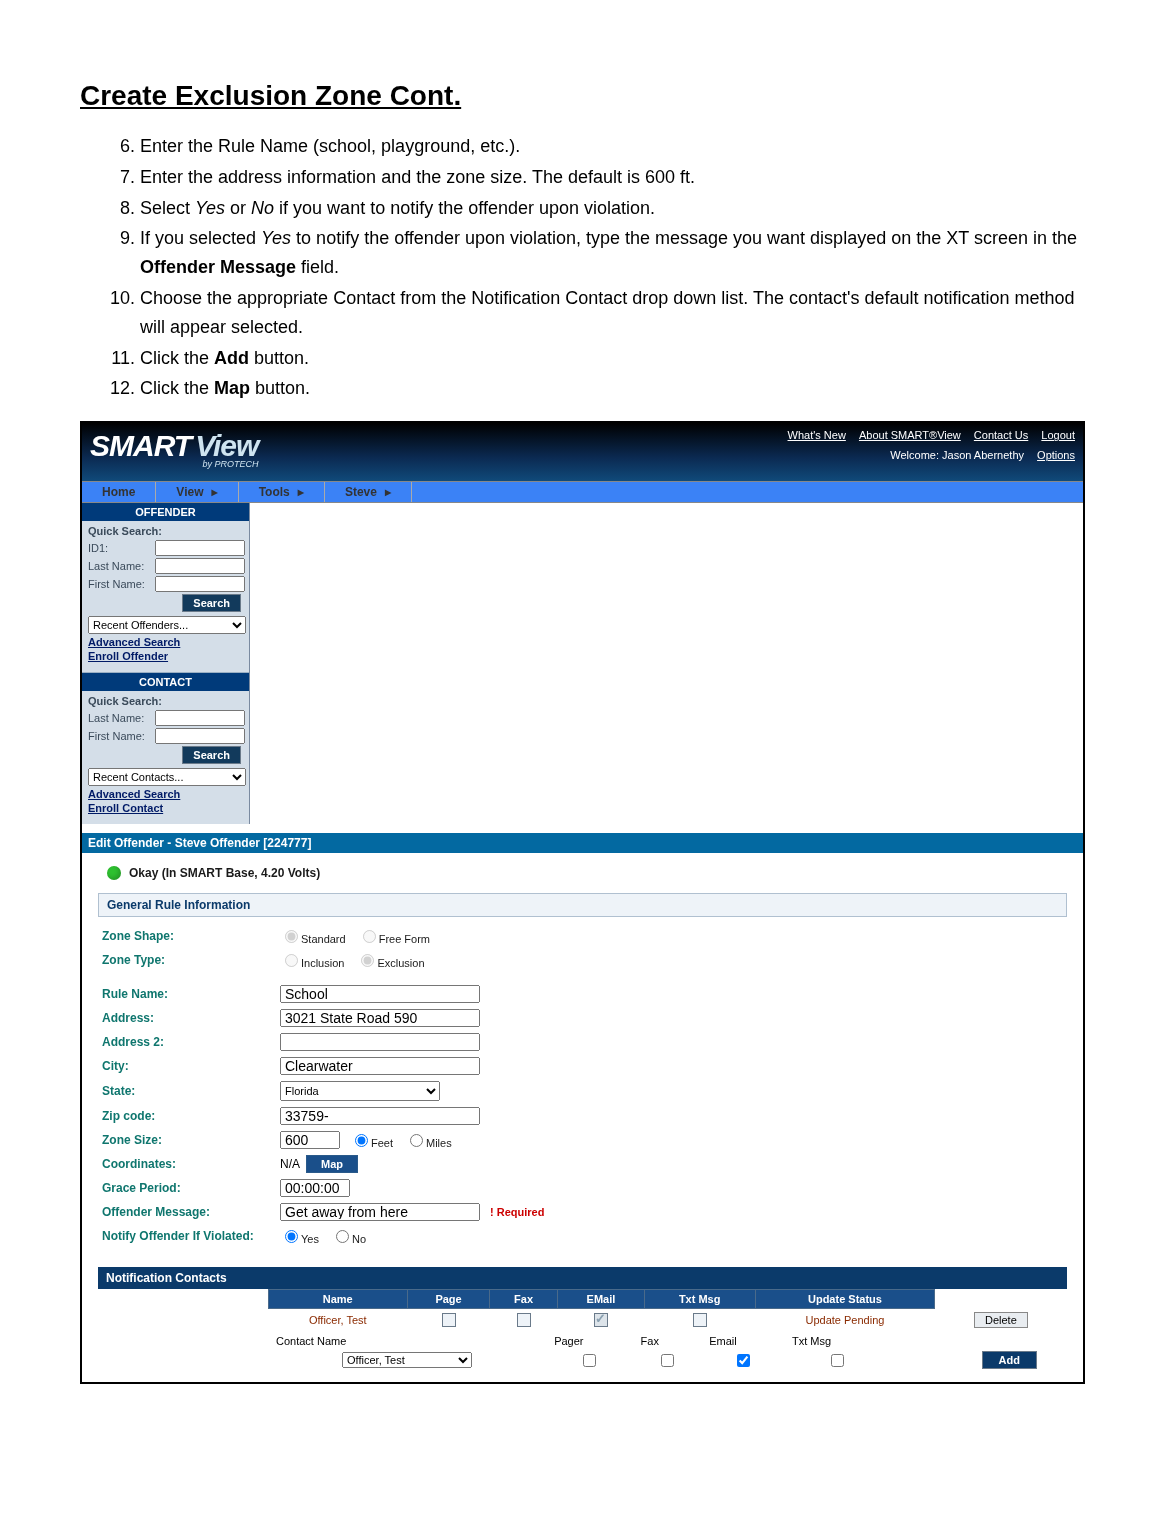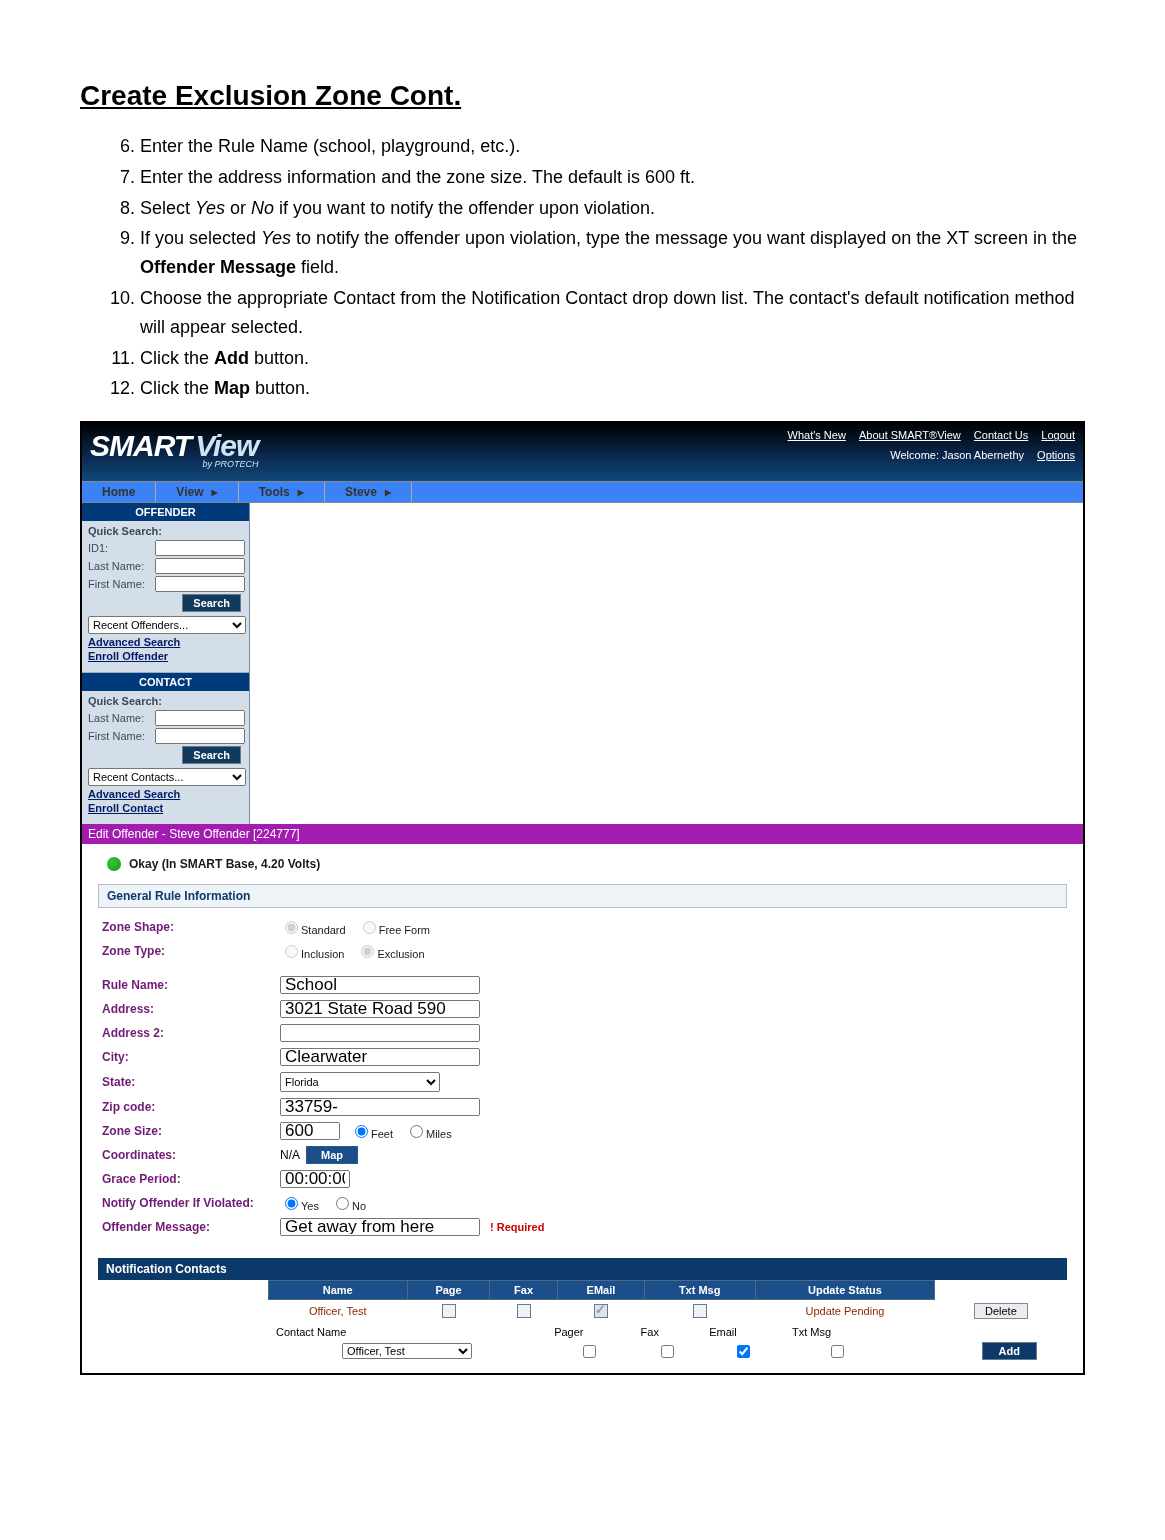--- a/index.html
+++ b/index.html
@@ -58,29 +58,29 @@
   .side-label { color: #3a4a5a; font-weight: bold; display: block; margin-bottom: 3px; }
   .side-row { display: flex; align-items: center; margin-bottom: 2px; }
   .side-row span { width: 70px; color: #3a4a5a; }
   .side-row input[type=text] { width: 90px; height: 16px; font-size: 11px; }
   .btn-dark {
     background: #123a5c; color: #fff; border: 1px solid #6a7a8a; font-weight: bold; font-size: 11px; padding: 2px 10px; cursor: pointer;
   }
   .side-link { color: #001a66; text-decoration: underline; font-weight: bold; cursor: pointer; display: block; margin: 2px 0; }
   select.side-select { width: 158px; font-size: 11px; height: 18px; }
   .main { flex: 1; background: #fff; }
-  .main-head { background: #a21caf; color: #fff; font-weight: normal; padding: 3px 6px; font-size: 12px; }
+  .main-head { background: #0369a1; color: #fff; font-weight: bold; padding: 3px 6px; font-size: 12px; margin-top: 9px; }
   .status-msg { background: #fff; margin: 6px 16px; padding: 6px 8px; display: flex; align-items: center; gap: 8px; font-weight: bold; color: #1a1a1a; font-size: 12px; border: 1px solid #fff; }
   .green-dot { width: 14px; height: 14px; background: #2ec030; border-radius: 50%; display: inline-block; box-shadow: inset -2px -2px 4px rgba(0,0,0,.2); }
   .panel { margin: 6px 16px 12px 16px; }
   .panel-head { background: #eef3f8; border: 1px solid #b0c0d0; color: #0b3a6a; font-weight: bold; font-size: 12px; padding: 4px 8px; }
   .form { padding: 10px 4px 4px 4px; }
   .frow { display: flex; align-items: center; margin-bottom: 6px; }
-  .flabel { width: 178px; font-weight: bold; color: #701a75; font-size: 12px; }
-  .frow input[type=text] { width: 200px; height: 18px; font-size: 17px; padding: 1px 3px; }
+  .flabel { width: 178px; font-weight: bold; color: #0f766e; font-size: 12px; }
+  .frow input[type=text] { width: 200px; height: 18px; font-size: 14px; padding: 1px 3px; }
   .frow select { width: 160px; height: 20px; font-size: 11px; }
   .radio-group { display: flex; align-items: center; gap: 12px; font-size: 11px; }
   .radio-group label { color: #1a1a1a; }
   .map-btn { background: #1a4f8a; color: #fff; font-weight: bold; border: 1px solid #2a5a8a; padding: 2px 14px; font-size: 11px; margin-left: 6px; cursor: pointer; }
   .required { color: #c00; font-weight: bold; font-size: 11px; margin-left: 10px; }
   .small-input { width: 60px !important; }
   .tiny-input { width: 70px !important; }
   .notif-section { margin: 0 16px 10px 16px; }
   .notif-head { background: #0b3a6a; color: #fff; font-weight: bold; font-size: 12px; padding: 4px 8px; }
   table.notif { border-collapse: collapse; width: 100%; font-size: 11px; }
@@ -246,30 +246,30 @@
           <div class="frow">
             <div class="flabel">Coordinates:</div>
             <span>N/A</span>
             <button class="map-btn">Map</button>
           </div>
           <div class="frow">
               <div class="flabel">Grace Period:</div>
               <input type="text" class="tiny-input" value="00:00:00" style="">
             </div>
           <div class="frow">
+            <div class="flabel">Offender Message:</div>
+            <input type="text" value="Get away from here" style="">
+            <span class="required">! Required</span>
+          </div>
+          <div class="frow">
             <div class="flabel">Notify Offender If Violated:</div>
             <div class="radio-group">
               <label><input type="radio" checked="" style=""><span>Yes</span></label>
               <label><input type="radio" style=""><span>No</span></label>
             </div>
-          </div>
-          <div class="frow">
-            <div class="flabel">Offender Message:</div>
-            <input type="text" value="Get away from here" style="">
-            <span class="required">! Required</span>
           </div>
         </div>
       </div>
       <div class="notif-section">
         <div class="notif-head">Notification Contacts</div>
         <table class="notif">
           <tbody>
               <tr>
             <th style="width:170px;background:#fff;border:none;"></th>
             <th>Name</th>

